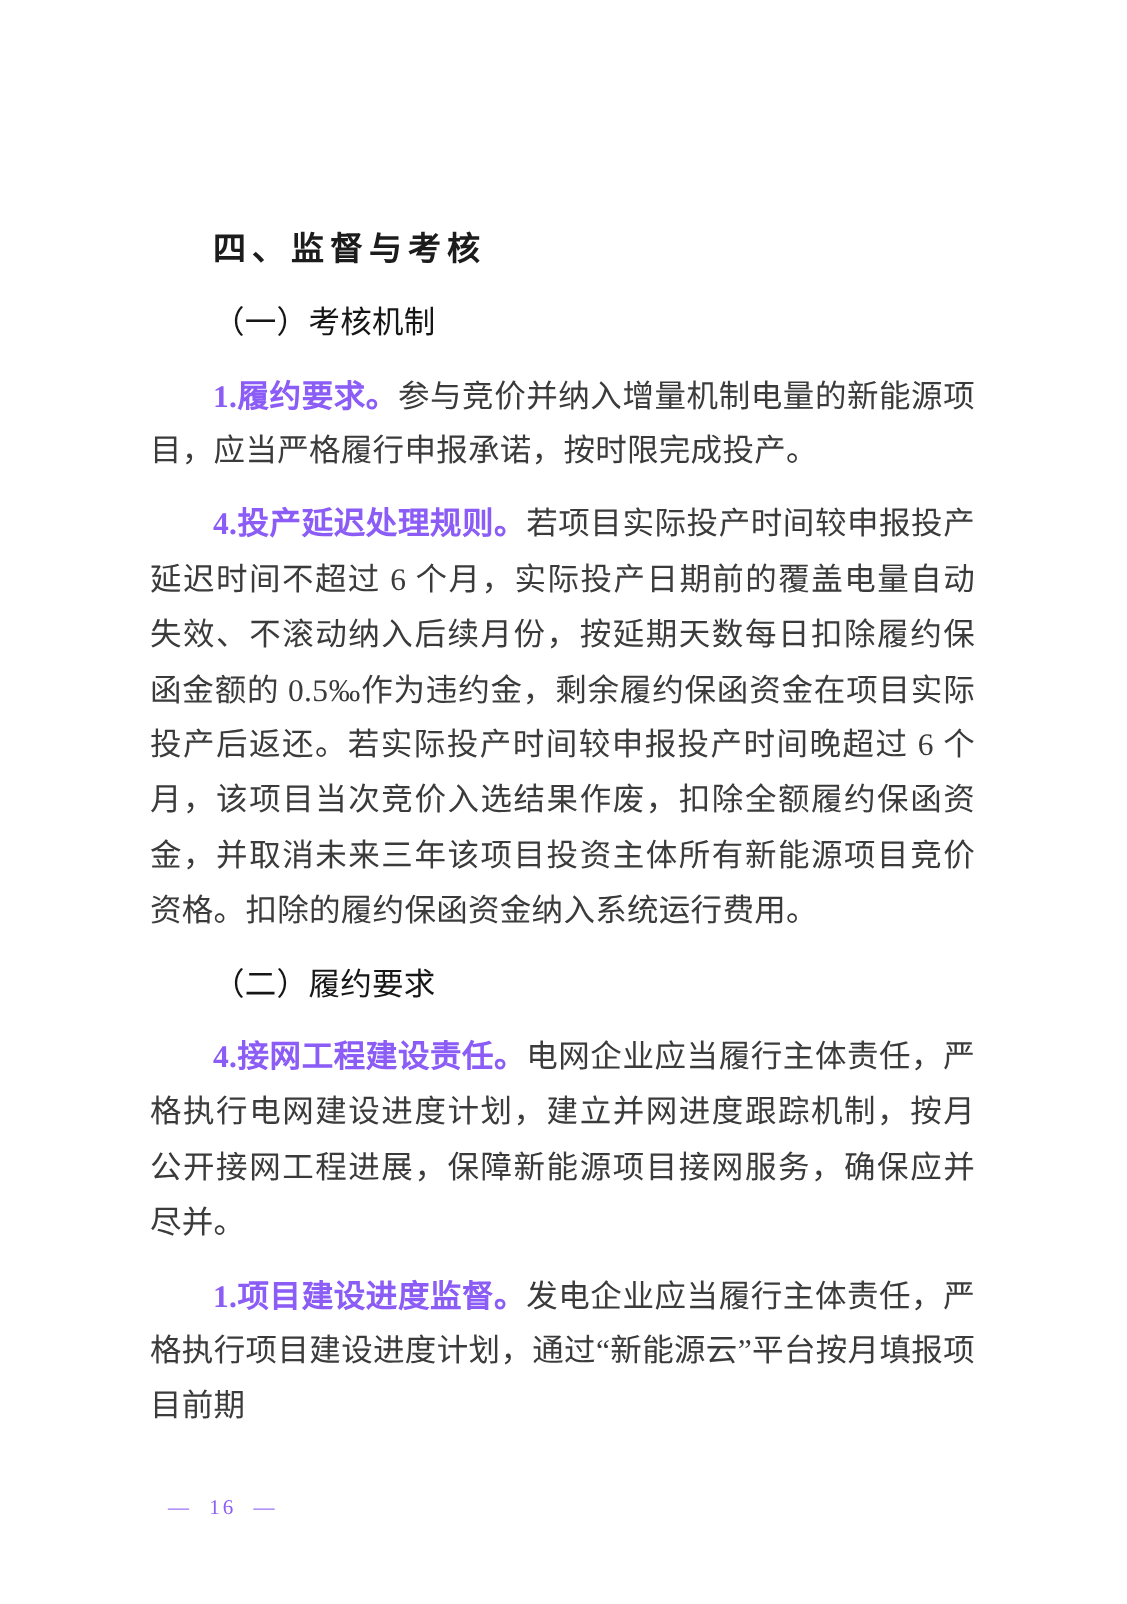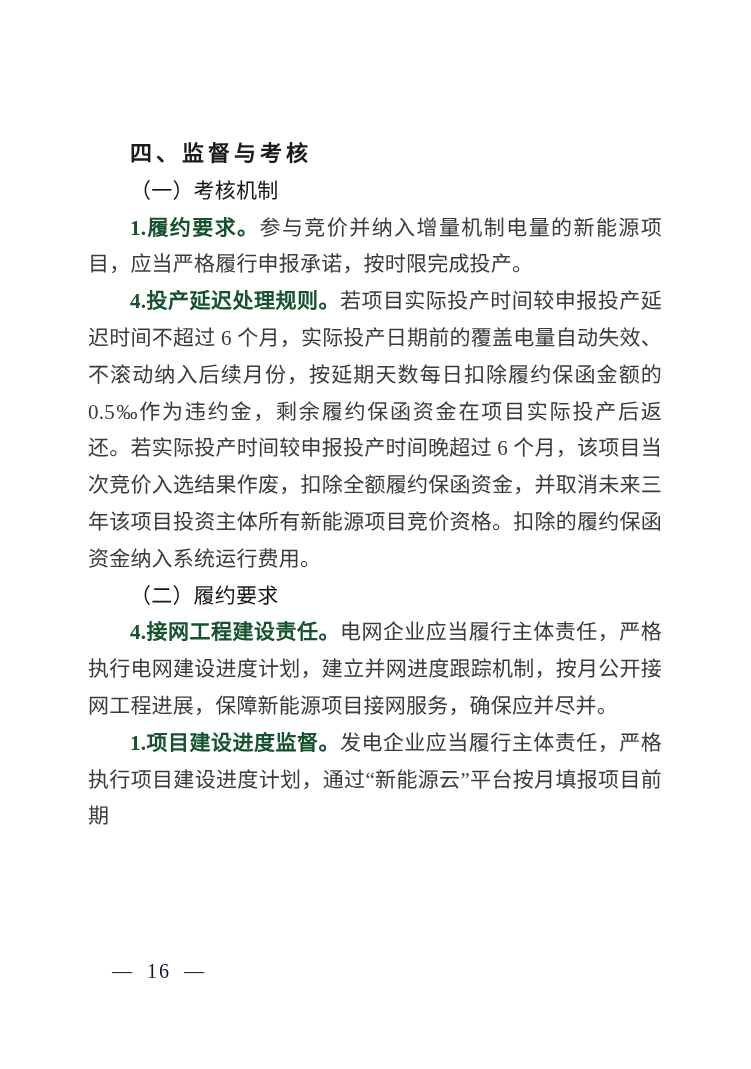--- a/index.html
+++ b/index.html
@@ -15,21 +15,21 @@
     overflow: hidden;
     font-family: "Liberation Serif", "DejaVu Serif", serif;
   }
   .content {
     position: absolute;
     top: 136px;
     left: 88px;
     width: 574px;
   }
   .content p {
-    margin: 0;
+    margin: 12px;
     padding: 0;
     font-size: 21px;
     line-height: 36.8px;
     text-indent: 42px;
     color: #3b3b3b;
     text-align: justify;
     text-justify: inter-character;
     letter-spacing: 0.2px;
   }
   p.heading-1 {
@@ -41,32 +41,32 @@
     text-align: left;
   }
   p.heading-2 {
     font-weight: 400;
     font-size: 21px;
     color: #161616;
     text-align: left;
   }
   span.lead {
     font-weight: 700;
-    color: #14532d;
+    color: #8b5cf6;
   }
   span.body-text {
     color: #3b3b3b;
   }
   .page-number {
     position: absolute;
-    top: 960px;
+    top: 995px;
     left: 112px;
-    font-size: 20px;
+    font-size: 14px;
     line-height: 22px;
-    color: #0f172a;
+    color: #8b5cf6;
     letter-spacing: 2px;
     word-spacing: 6px;
   }
 </style>
 </head>
 <body>
 
 <div class="page">
   <div class="content">
 

